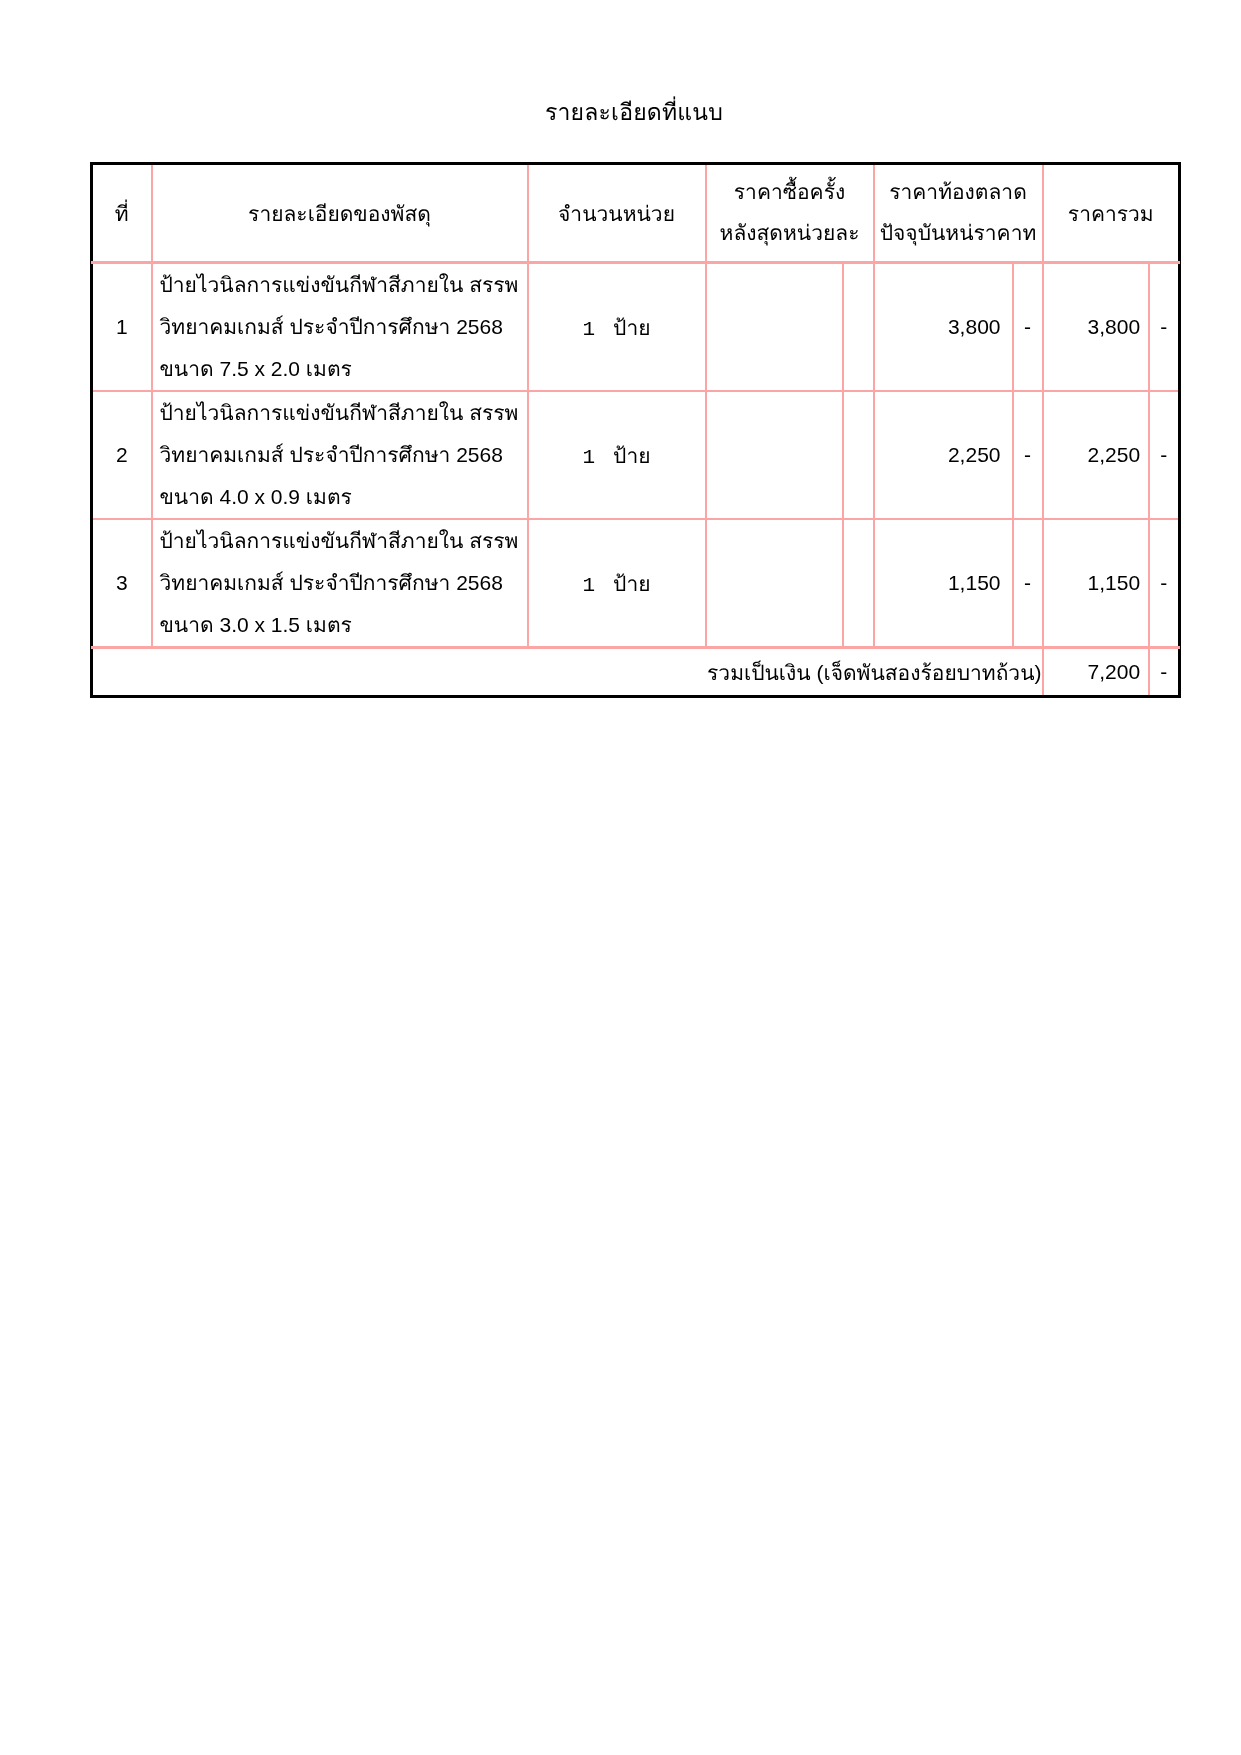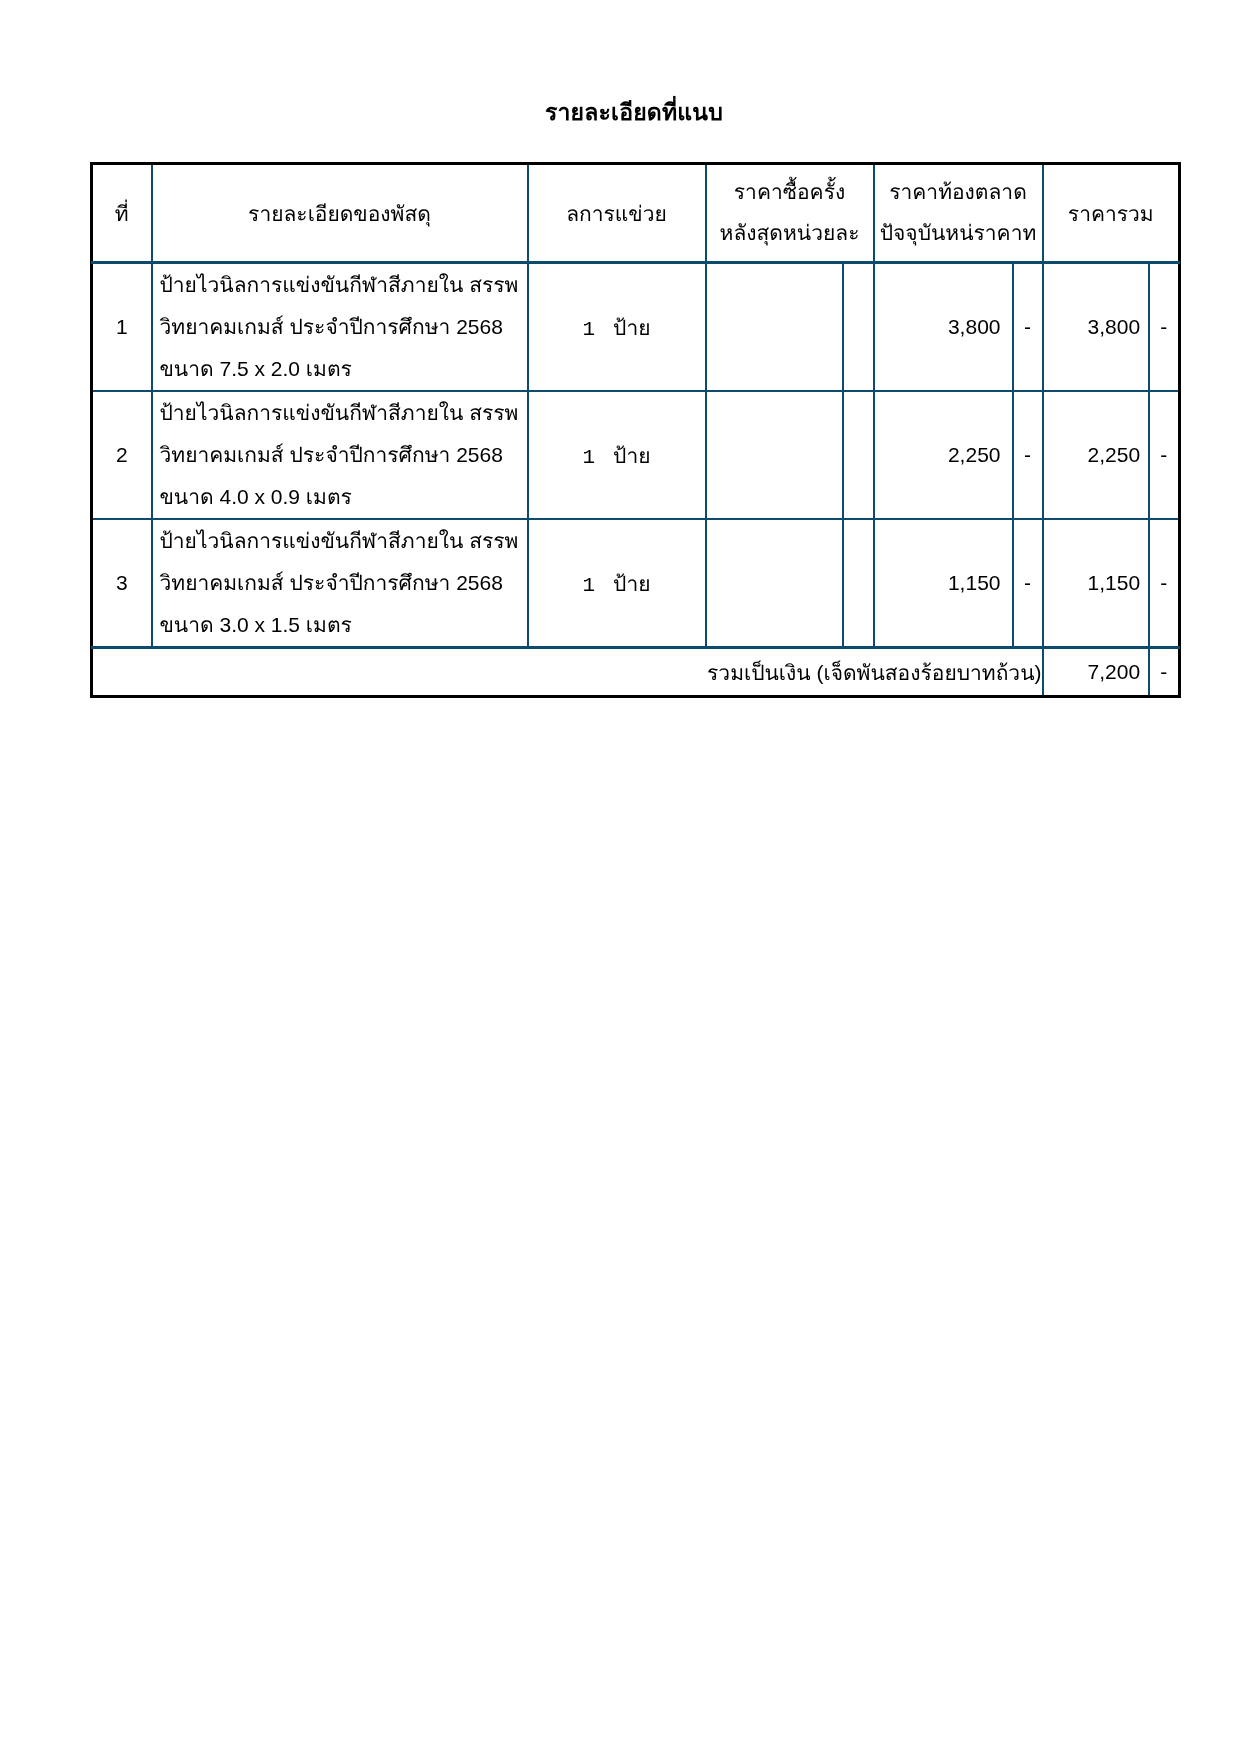--- a/index.html
+++ b/index.html
@@ -11,35 +11,35 @@
     font-family: "Liberation Sans", sans-serif;
     color: #000000;
   }
   .doc-title {
     position: absolute;
     top: 94px;
     left: 90px;
     width: 1088px;
     text-align: center;
     font-size: 23px;
-    font-weight: bold;
+    font-weight: normal;
     letter-spacing: 0.2px;
   }
   table.detail-table {
     position: absolute;
     left: 90px;
     top: 162px;
     width: 1088px;
     border-collapse: collapse;
     table-layout: fixed;
     font-size: 21px;
   }
   table.detail-table th,
   table.detail-table td {
-    border: 2px solid #0c4a6e;
+    border: 2px solid #fca5a5;
     font-weight: normal;
     vertical-align: middle;
     overflow: hidden;
   }
   
   table.detail-table { border: 3px solid #000000; outline: 1px solid #000; outline-offset: -1px; }
   tr.header-row    { height: 96px; }
   tr.body-row      { height: 127px; }
   tr.summary-row   { height: 49px; }
   tr.header-row th { border-bottom-width: 3px; text-align: center; }
@@ -76,21 +76,21 @@
     <col style="width:139px">
     <col style="width:30px">
     <col style="width:106px">
     <col style="width:31px">
   </colgroup>
 
   <tbody>
       <tr class="header-row">
     <th>ที่</th>
     <th>รายละเอียดของพัสดุ</th>
-    <th>ลการแข่วย</th>
+    <th>จำนวนหน่วย</th>
     <th colspan="2">
       <div class="two-line-head">
         <span>ราคาซื้อครั้ง</span>
         <span>หลังสุดหน่วยละ</span>
       </div>
     </th>
     <th colspan="2">
       <div class="two-line-head">
         <span>ราคาท้องตลาด</span>
         <span>ปัจจุบันหน่ราคาท</span>

